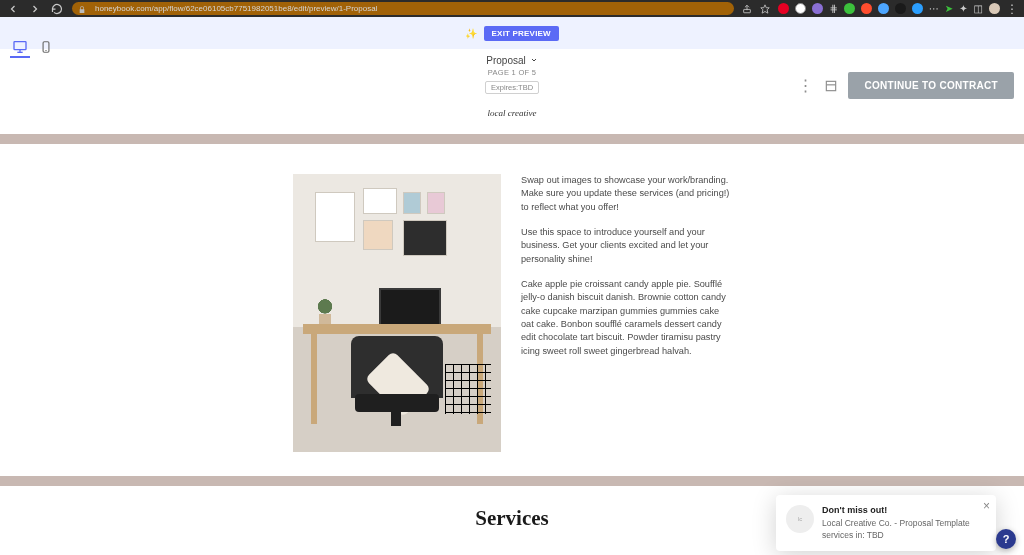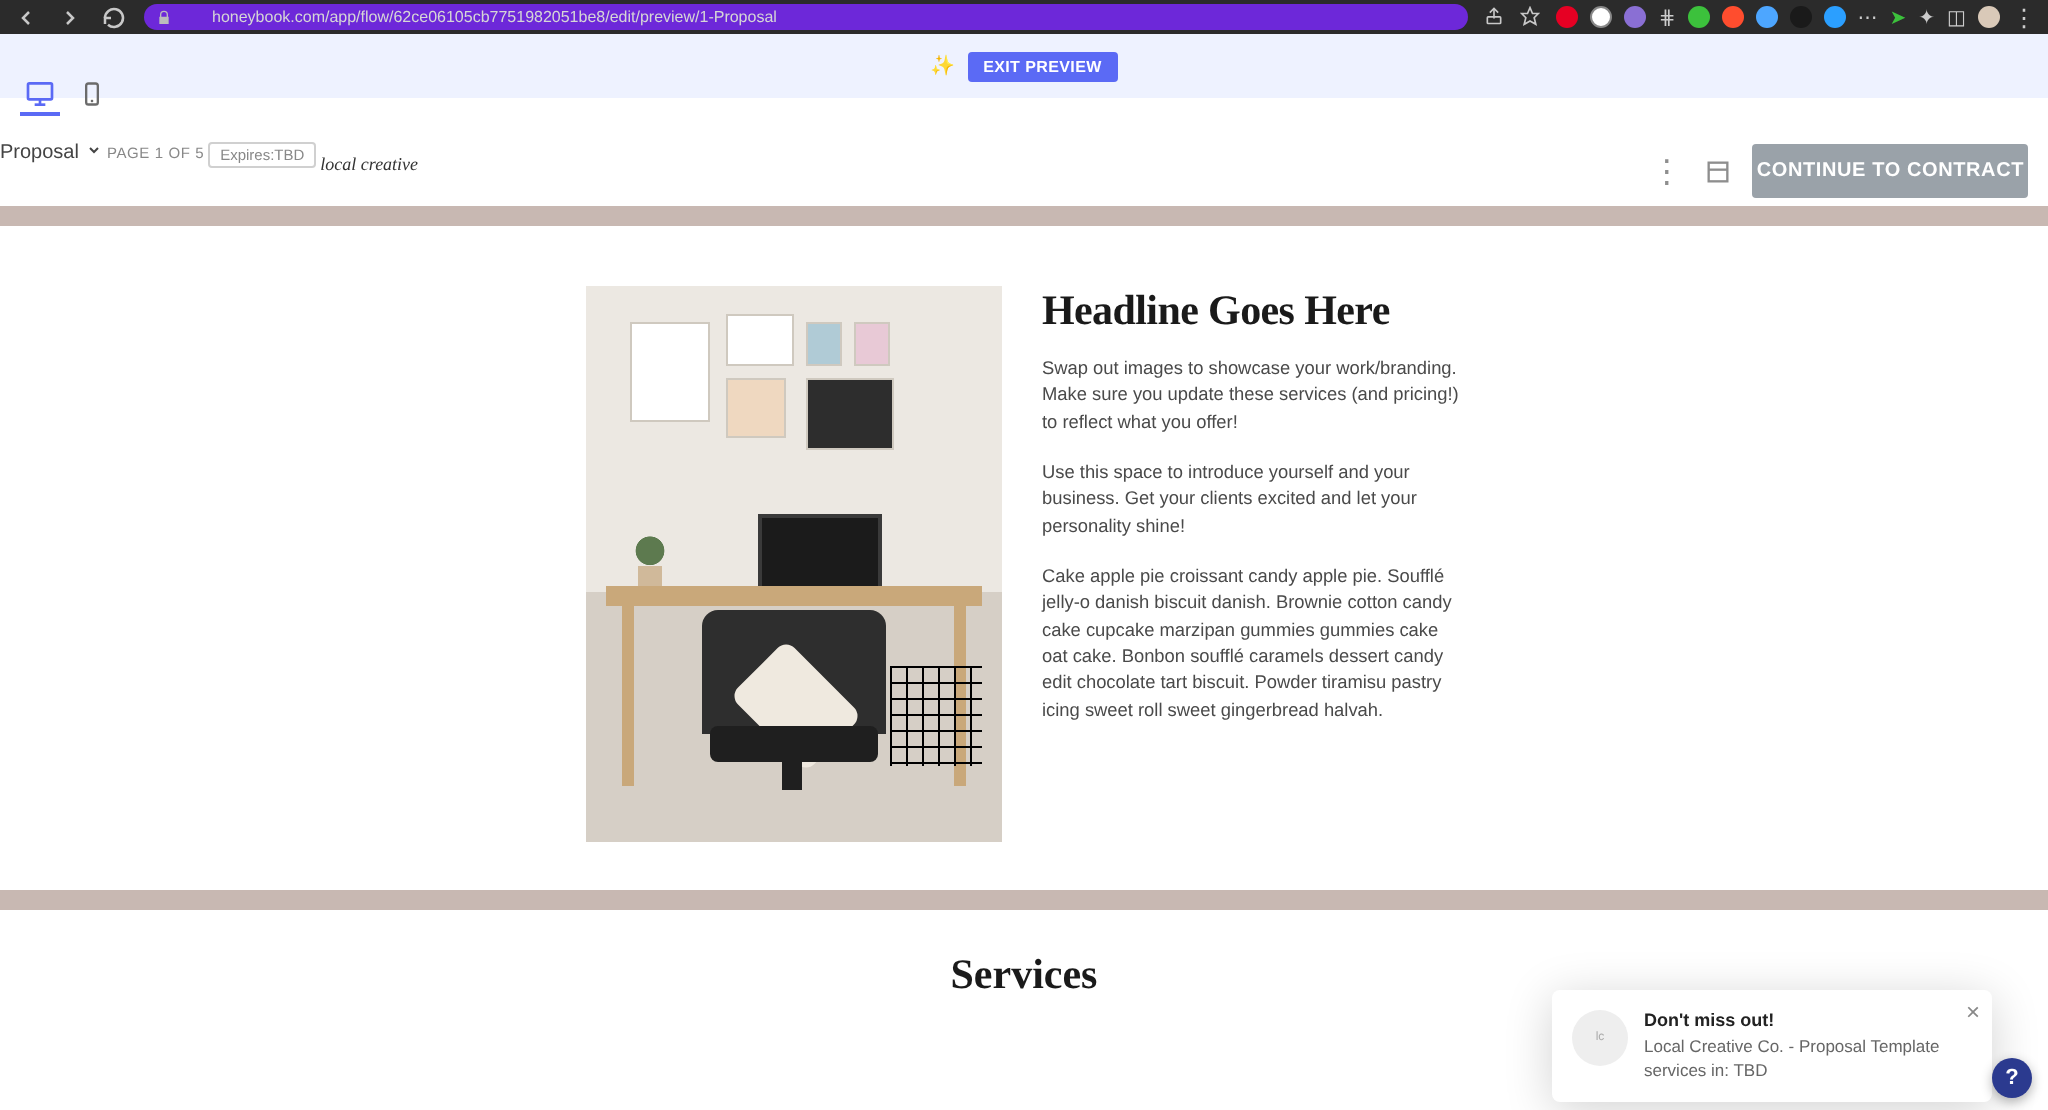--- a/index.html
+++ b/index.html
@@ -1,42 +1,42 @@
 <!DOCTYPE html>
 <html><head>
 <meta charset="utf-8">
 <style>
   * { box-sizing: border-box; margin: 0; padding: 0; }
   html, body { width: 1024px; height: 555px; overflow: hidden; font-family: -apple-system, BlinkMacSystemFont, "Segoe UI", Arial, sans-serif; }
   
   .chrome-bar { height: 17px; background: #2b2b2b; display: flex; align-items: center; padding: 0 6px; gap: 8px; }
   .nav-btn { width: 14px; height: 14px; display:flex; align-items:center; justify-content:center; color:#c8c8c8; }
   .nav-btn svg { width:12px; height:12px; }
-  .url-bar { flex:1; height:13px; background:#6d28d9; border-radius:7px; display:flex; align-items:center; padding:0 6px; gap:20px; }
+  .url-bar { flex:1; height:13px; background:#a16207; border-radius:7px; display:flex; align-items:center; padding:0 6px; gap:9px; }
   .lock { color:#bcbcbc; }
   .url-text { color:#d6d6d6; font-size:8px; white-space:nowrap; }
   .ext-icons { display:flex; align-items:center; gap:6px; }
   .ext-dot { width:11px; height:11px; border-radius:50%; }
   .share-ic, .star-ic { color:#c8c8c8; }
   
   .viewport { position:absolute; top:17px; left:0; right:0; bottom:0; background:#fff; }
   
   .banner { height:32px; background:#eef2ff; display:flex; align-items:center; justify-content:center; gap:6px; font-size:9px; color:#4a4a4a; }
   .banner .sparkle { font-size:10px; }
   .exit-btn { background:#5b6af5; color:#fff; border:none; padding:3px 8px; font-size:8px; font-weight:600; border-radius:2px; letter-spacing:.2px; }
   
   .toolbar { position:absolute; top:17px; left:0; right:0; display:flex; align-items:flex-start; justify-content:space-between; padding:2px 10px 0 10px; pointer-events:none; }
   .device-toggle { display:flex; gap:6px; align-items:center; padding-top:2px; pointer-events:auto;}
   .device { width:20px; height:20px; display:flex; align-items:center; justify-content:center; color:#6b6b6b; border-bottom:2px solid transparent;}
   .device.active { color:#5b6af5; border-bottom:2px solid #5b6af5;}
   .right-tools { display:flex; gap:8px; align-items:center; pointer-events:auto; padding-top:36px;}
   .icon-btn { width:18px; height:18px; display:flex; align-items:center; justify-content:center; color:#8e8e8e;}
-  .continue-btn { background:#9aa2a9; color:#fff; border:none; padding:8px 2px; font-size:10px; font-weight:700; letter-spacing:.3px; border-radius:2px;}
-  
-  .doc-head { display:flex; flex-direction:row; align-items:center; padding-top:16px; gap:2px;}
+  .continue-btn { background:#9aa2a9; color:#fff; border:none; padding:8px 16px; font-size:10px; font-weight:700; letter-spacing:.3px; border-radius:2px;}
+  
+  .doc-head { display:flex; flex-direction:column; align-items:center; padding-top:6px; gap:2px;}
   .proposal-dd { display:flex; align-items:center; gap:4px; font-size:10px; color:#444;}
   .page-count { font-size:7.5px; color:#888; letter-spacing:.3px;}
   .expires { font-size:7.5px; color:#888; border:1px solid #d0d0d0; padding:1px 5px; border-radius:2px; margin-top:2px;}
   .brand { font-family: Georgia, serif; font-size:9px; color:#333; margin-top:12px; font-style:italic; position:relative;}
   
   .stripe { height:10px; background:#c8b8b2; margin-top:16px;}
   .stripe2 { height:10px; background:#c8b8b2; margin-top:24px;}
   
   .content { display:flex; justify-content:center; gap:20px; padding:30px 0 0 0;}
   .photo { width:208px; height:278px; background:#d8d4cc; position:relative; overflow:hidden;}
@@ -198,21 +198,20 @@
         <div class="leg legR"></div>
       <div class="chair">
           <div class="back"></div>
           <div class="pillow"></div>
           <div class="seat"></div>
           <div class="legc"></div>
         </div>
       <div class="grid-shelf"></div>
     </div>
     <div class="text-col">
-      <h1 class="headline">Headline Goes Here</h1>
       <p class="para">Swap out images to showcase your work/branding. Make sure you update these services (and pricing!) to reflect what you offer!</p>
       <p class="para">Use this space to introduce yourself and your business. Get your clients excited and let your personality shine!</p>
       <p class="para">Cake apple pie croissant candy apple pie. Soufflé jelly-o danish biscuit danish. Brownie cotton candy cake cupcake marzipan gummies gummies cake oat cake. Bonbon soufflé caramels dessert candy edit chocolate tart biscuit. Powder tiramisu pastry icing sweet roll sweet gingerbread halvah.</p>
     </div>
   </div>
 
   <div class="stripe2"></div>
 
   <h2 class="services-h">Services</h2>
 

